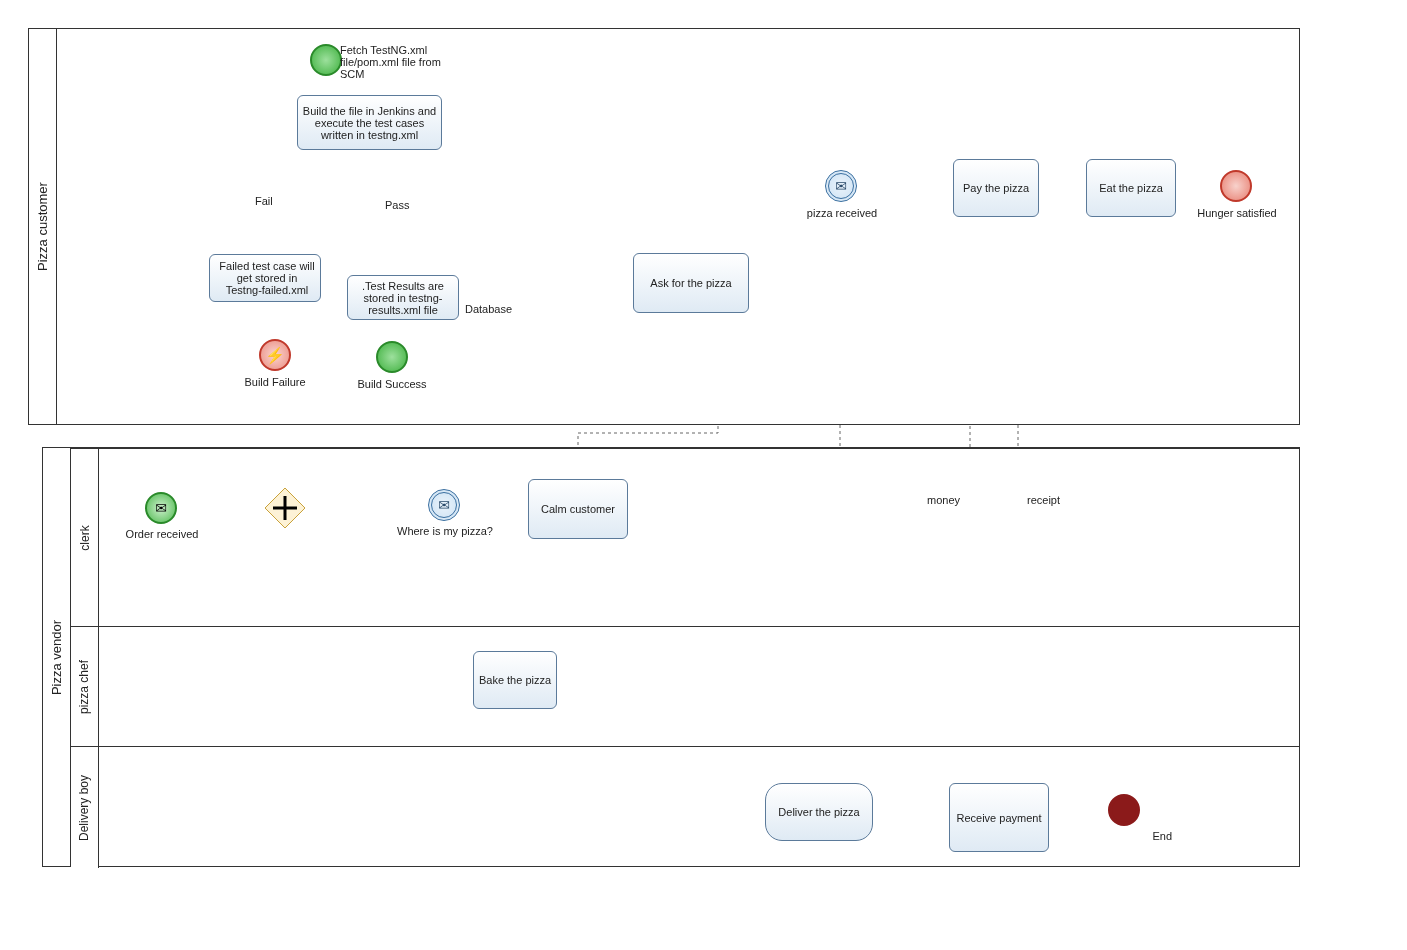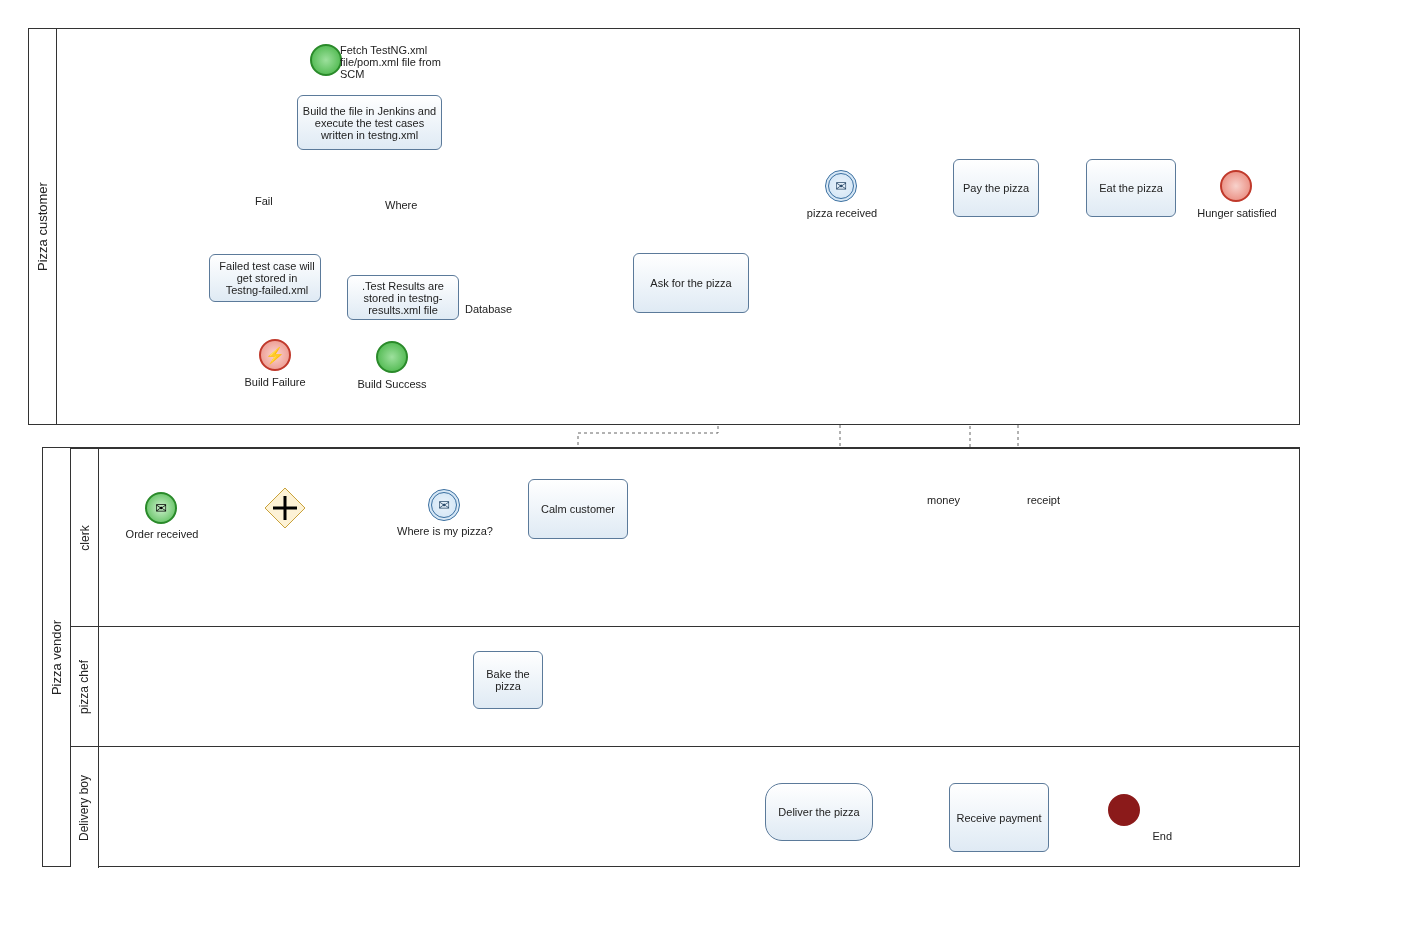--- a/index.html
+++ b/index.html
@@ -104,21 +104,21 @@
 
 <div class="evt end-err" style="left:259px;top:339px;">
     <span style="color:#8b1a1a;font-size:16px;">⚡</span>
   </div>
 <div class="evt-label" style="left:215px;top:376px;">Build Failure</div>
 
 <div class="evt start" style="left:376px;top:341px;"></div>
 <div class="evt-label" style="left:332px;top:378px;">Build Success</div>
 
 <div class="edge-label" style="left:255px;top:195px;">Fail</div>
-<div class="edge-label" style="left:385px;top:199px;">Where</div>
+<div class="edge-label" style="left:385px;top:199px;">Pass</div>
 <div class="edge-label" style="left:465px;top:303px;">Database</div>
 
 <div class="task" style="left:633px;top:253px;width:116px;height:60px;">Ask for the pizza</div>
 
 <div class="evt catch-msg" style="left:825px;top:170px;">
     <span style="color:#2a4a6a;">✉</span>
   </div>
 <div class="evt-label" style="left:782px;top:207px;">pizza received</div>
 
 <div class="task" style="left:953px;top:159px;width:86px;height:58px;">Pay the pizza</div>
@@ -138,21 +138,21 @@
       <path d="M20,8 L20,32 M8,20 L32,20" stroke="#000" stroke-width="3"></path>
     </svg>
 </div>
 
 <div class="evt catch-msg" style="left:428px;top:489px;">
     <span style="color:#2a4a6a;">✉</span>
   </div>
 <div class="evt-label" style="left:385px;top:525px;">Where is my pizza?</div>
 
 <div class="task" style="left:528px;top:479px;width:100px;height:60px;">Calm customer</div>
-<div class="task" style="left:473px;top:651px;width:70px;height:58px;">Bake the pizza</div>
+<div class="task" style="left:473px;top:651px;width:84px;height:58px;">Bake the pizza</div>
 <div class="task" style="left:765px;top:783px;width:108px;height:58px;border-radius:17px;">Deliver the pizza</div>
 <div class="task" style="left:949px;top:783px;width:100px;height:69px;">Receive payment</div>
 
 <div class="evt end-term" style="left:1108px;top:794px;"></div>
 <div class="evt-label" style="left:1052px;top:830px;text-align:right;">End</div>
 
 <div class="edge-label" style="left:927px;top:494px;">money</div>
 <div class="edge-label" style="left:1027px;top:494px;">receipt</div>
 
 </body></html>

